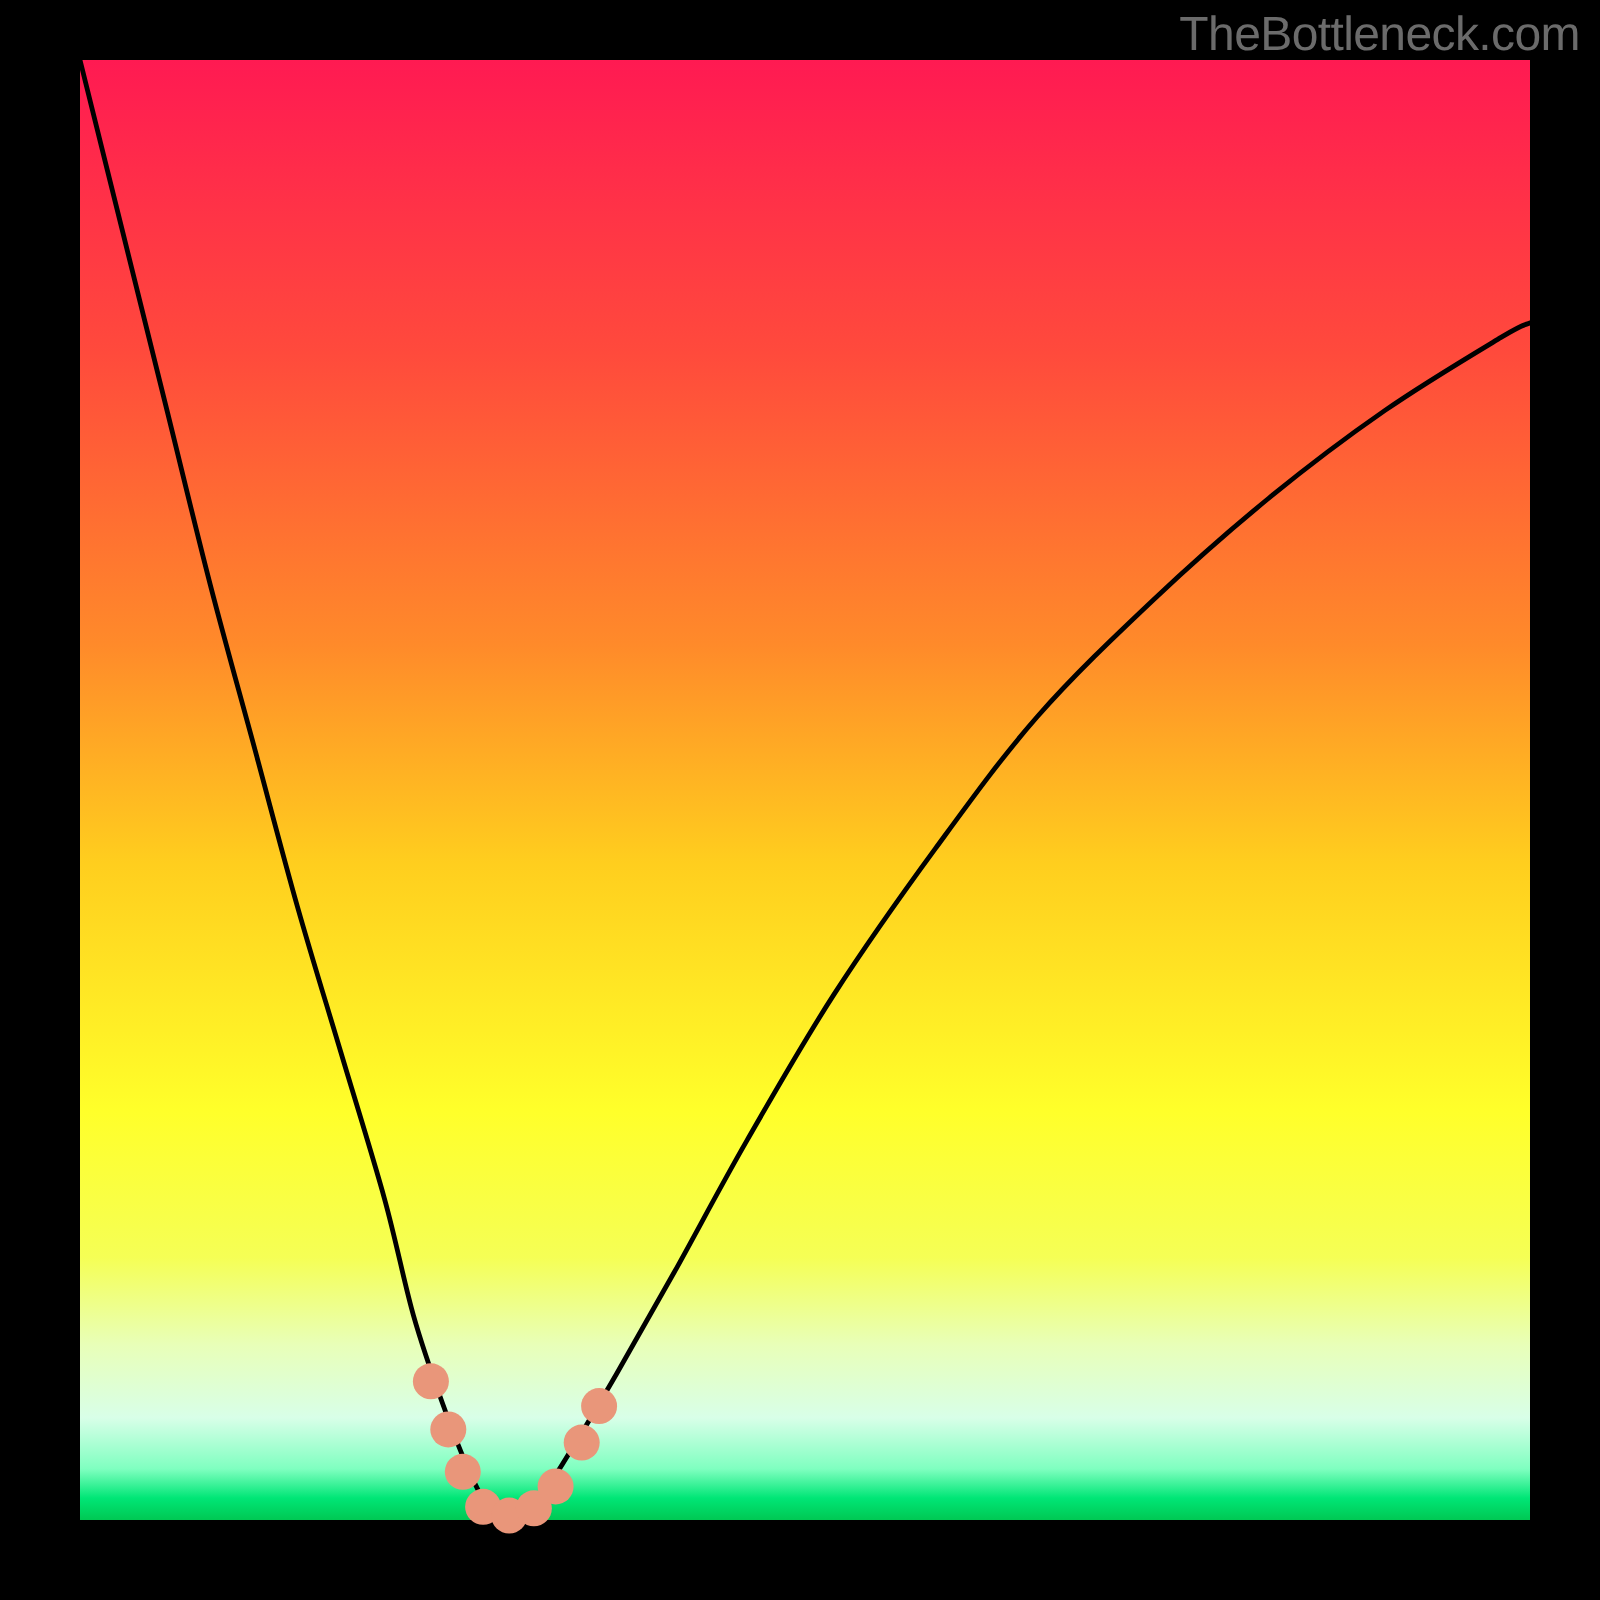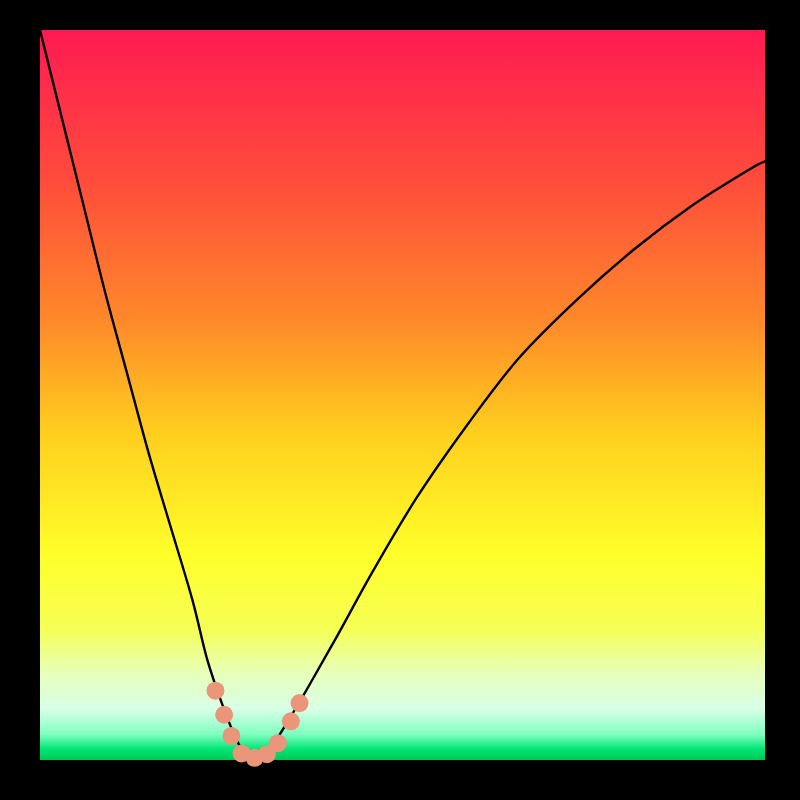--- a/index.html
+++ b/index.html
@@ -30,20 +30,21 @@
   svg {
     position: absolute;
     top: 0;
     left: 0;
   }
 </style>
 </head>
 <body>
 <div class="frame">
 
+<div class="watermark">TheBottleneck.com</div>
 
 <svg id="chart-svg" width="800" height="800" viewBox="0 0 800 800">
   <defs>
     <linearGradient id="bg-grad" x1="0" y1="0" x2="0" y2="1">
           <stop offset="0%" stop-color="#ff1a52"></stop>
           <stop offset="20%" stop-color="#ff4a3c"></stop>
           <stop offset="40%" stop-color="#ff8a2a"></stop>
           <stop offset="55.00000000000001%" stop-color="#ffce1e"></stop>
           <stop offset="72%" stop-color="#ffff2a"></stop>
           <stop offset="82%" stop-color="#f5ff55"></stop>

